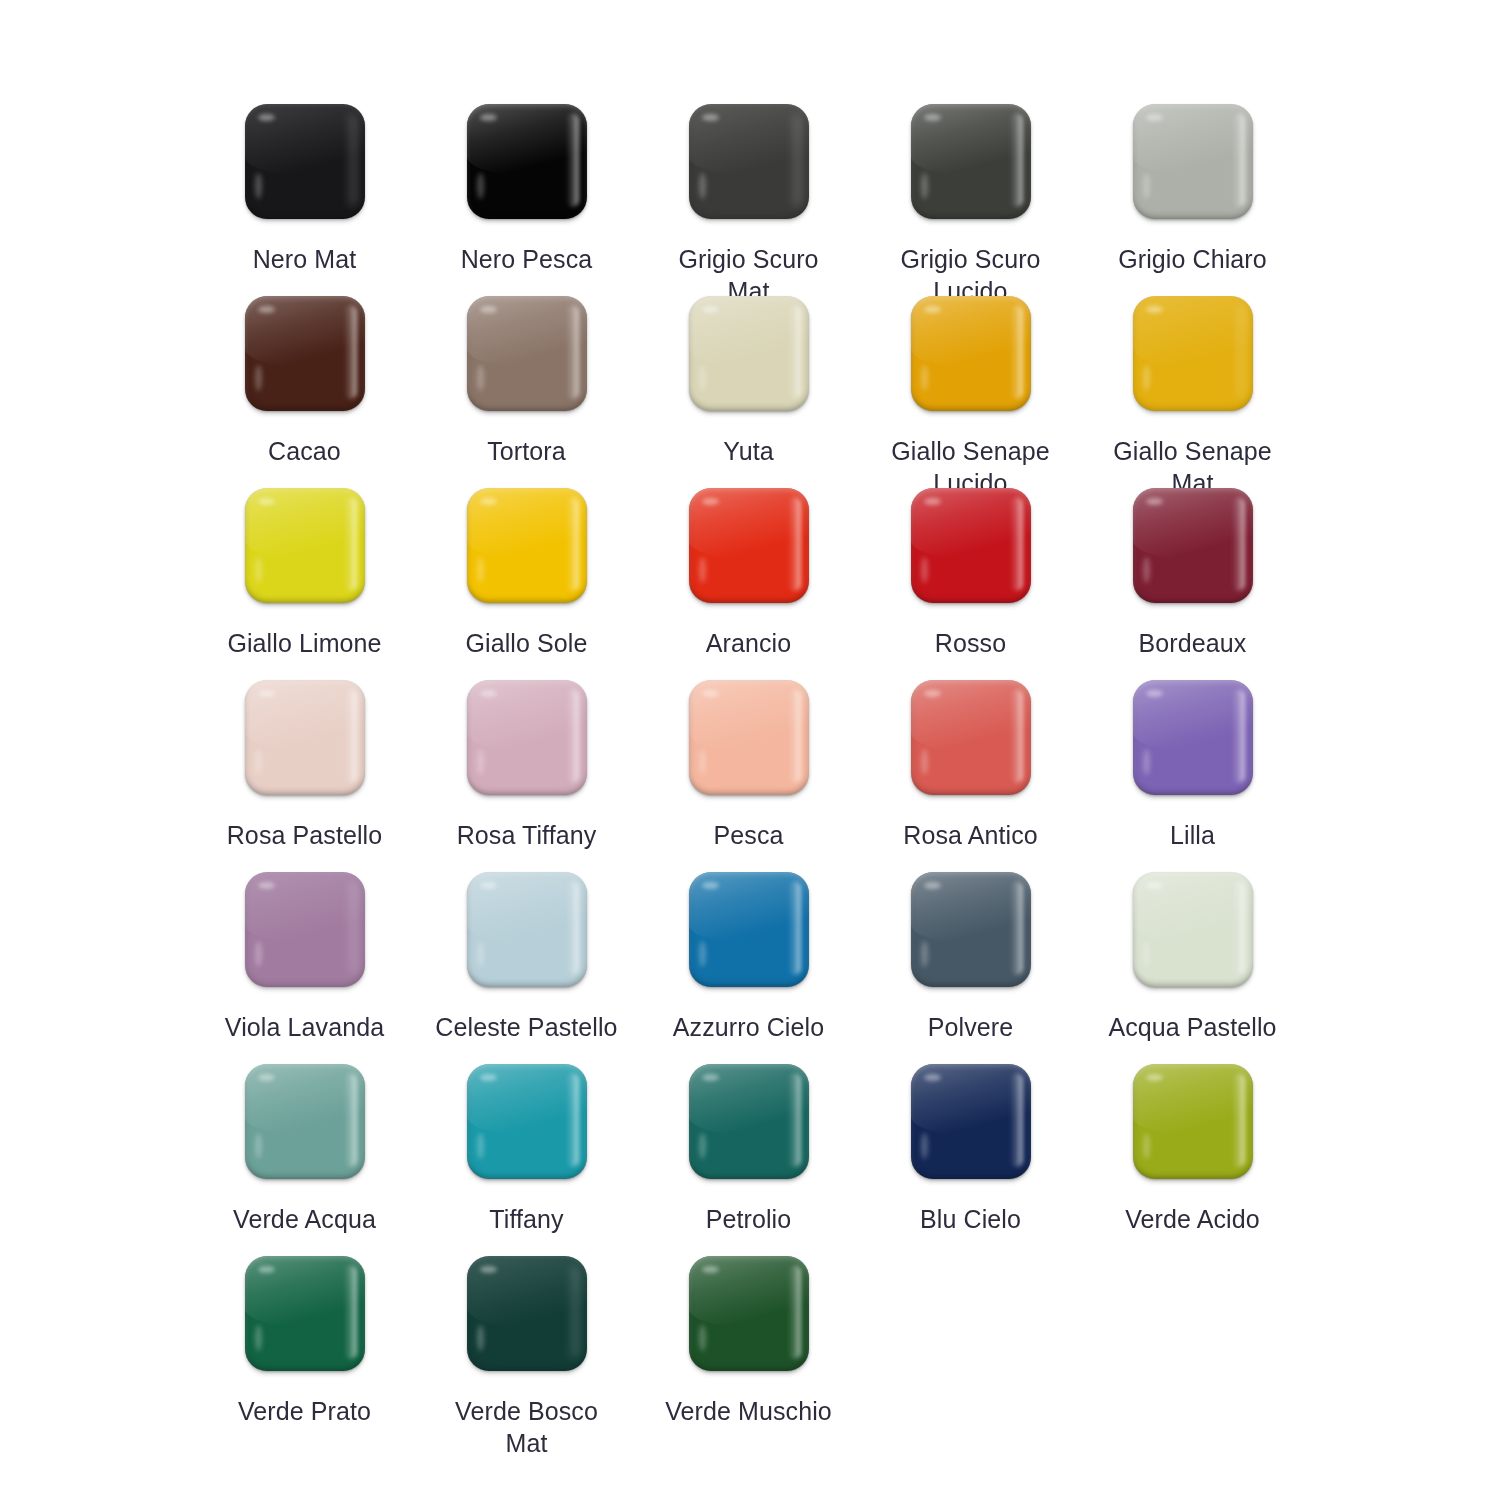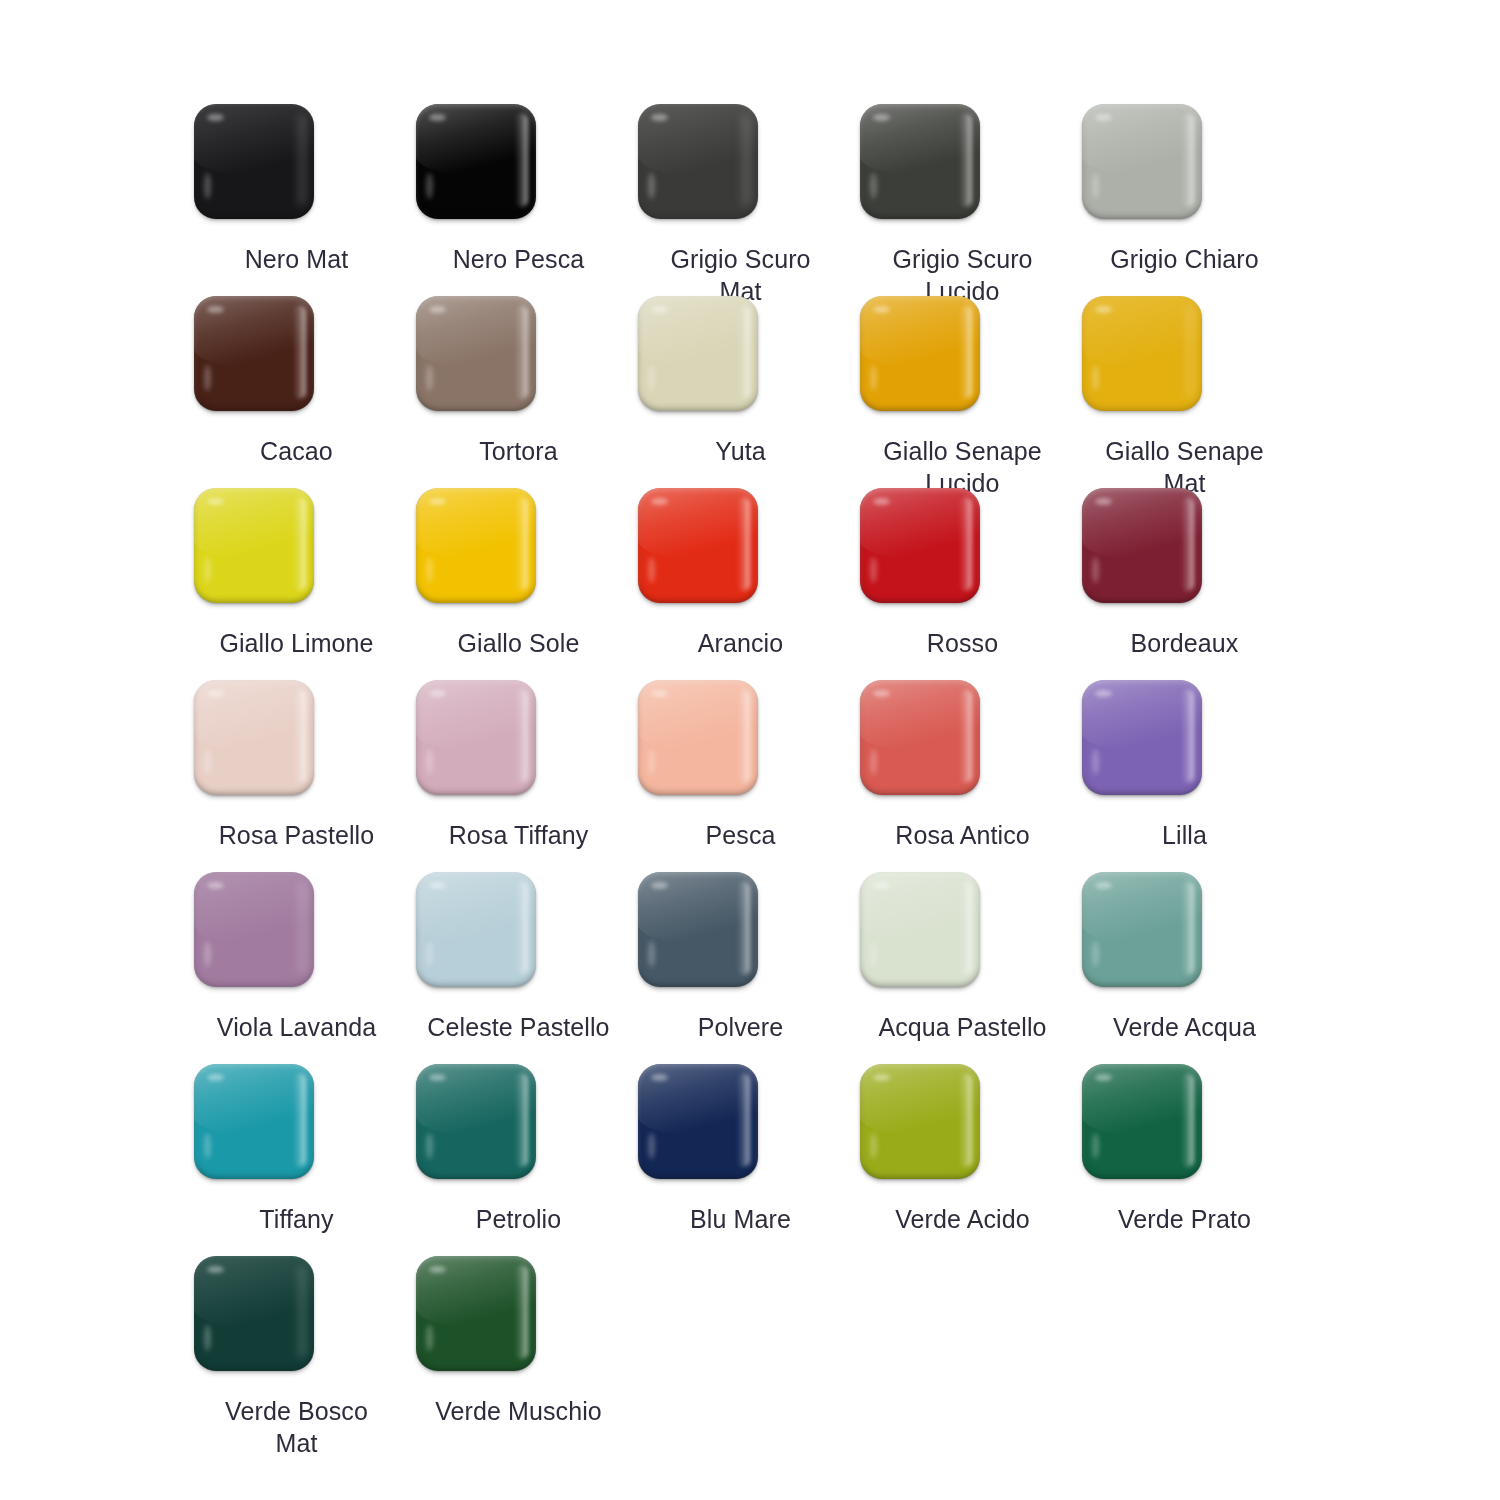--- a/index.html
+++ b/index.html
@@ -27,20 +27,21 @@
     justify-content: center;
     margin-left: -3px;
   }
 
   .swatch-cell {
     position: relative;
     width: 222px;
     height: 192px;
     display: flex;
     flex-direction: column;
+    align-items: center;
   }
 
   
   .chip-wrap {
     position: relative;
     width: 120px;
     height: 115px;
     flex: 0 0 auto;
   }
 
@@ -383,20 +384,30 @@
           <div class="chip" title="Celeste Pastello" style="--c: #b7cfd8;">
             <div class="glint-tl"></div>
             <div class="glint-bl"></div>
           </div>
         </div>
         <div class="chip-label">Celeste Pastello</div>
       </div>
       <div class="swatch-cell">
         <div class="chip-wrap">
           <div class="chip-shadow"></div>
+          <div class="chip" title="Azzurro Cielo" style="--c: #1070a8;">
+            <div class="glint-tl"></div>
+            <div class="glint-bl"></div>
+          </div>
+        </div>
+        <div class="chip-label">Azzurro Cielo</div>
+      </div>
+      <div class="swatch-cell">
+        <div class="chip-wrap">
+          <div class="chip-shadow"></div>
           <div class="chip" title="Polvere" style="--c: #465866;">
             <div class="glint-tl"></div>
             <div class="glint-bl"></div>
           </div>
         </div>
         <div class="chip-label">Polvere</div>
       </div>
       <div class="swatch-cell">
         <div class="chip-wrap">
           <div class="chip-shadow"></div>
@@ -438,21 +449,21 @@
         <div class="chip-label">Petrolio</div>
       </div>
       <div class="swatch-cell">
         <div class="chip-wrap">
           <div class="chip-shadow"></div>
           <div class="chip" title="Blu Mare" style="--c: #132755;">
             <div class="glint-tl"></div>
             <div class="glint-bl"></div>
           </div>
         </div>
-        <div class="chip-label">Blu Mare</div>
+        <div class="chip-label">Blu Cielo</div>
       </div>
       <div class="swatch-cell">
         <div class="chip-wrap">
           <div class="chip-shadow"></div>
           <div class="chip" title="Verde Acido" style="--c: #9aab19;">
             <div class="glint-tl"></div>
             <div class="glint-bl"></div>
           </div>
         </div>
         <div class="chip-label">Verde Acido</div>

